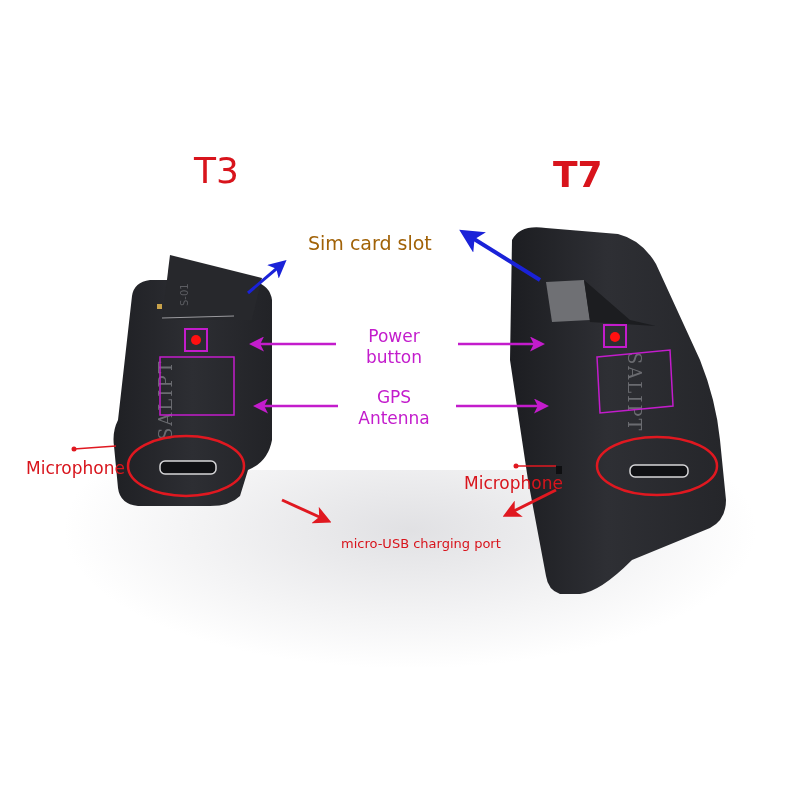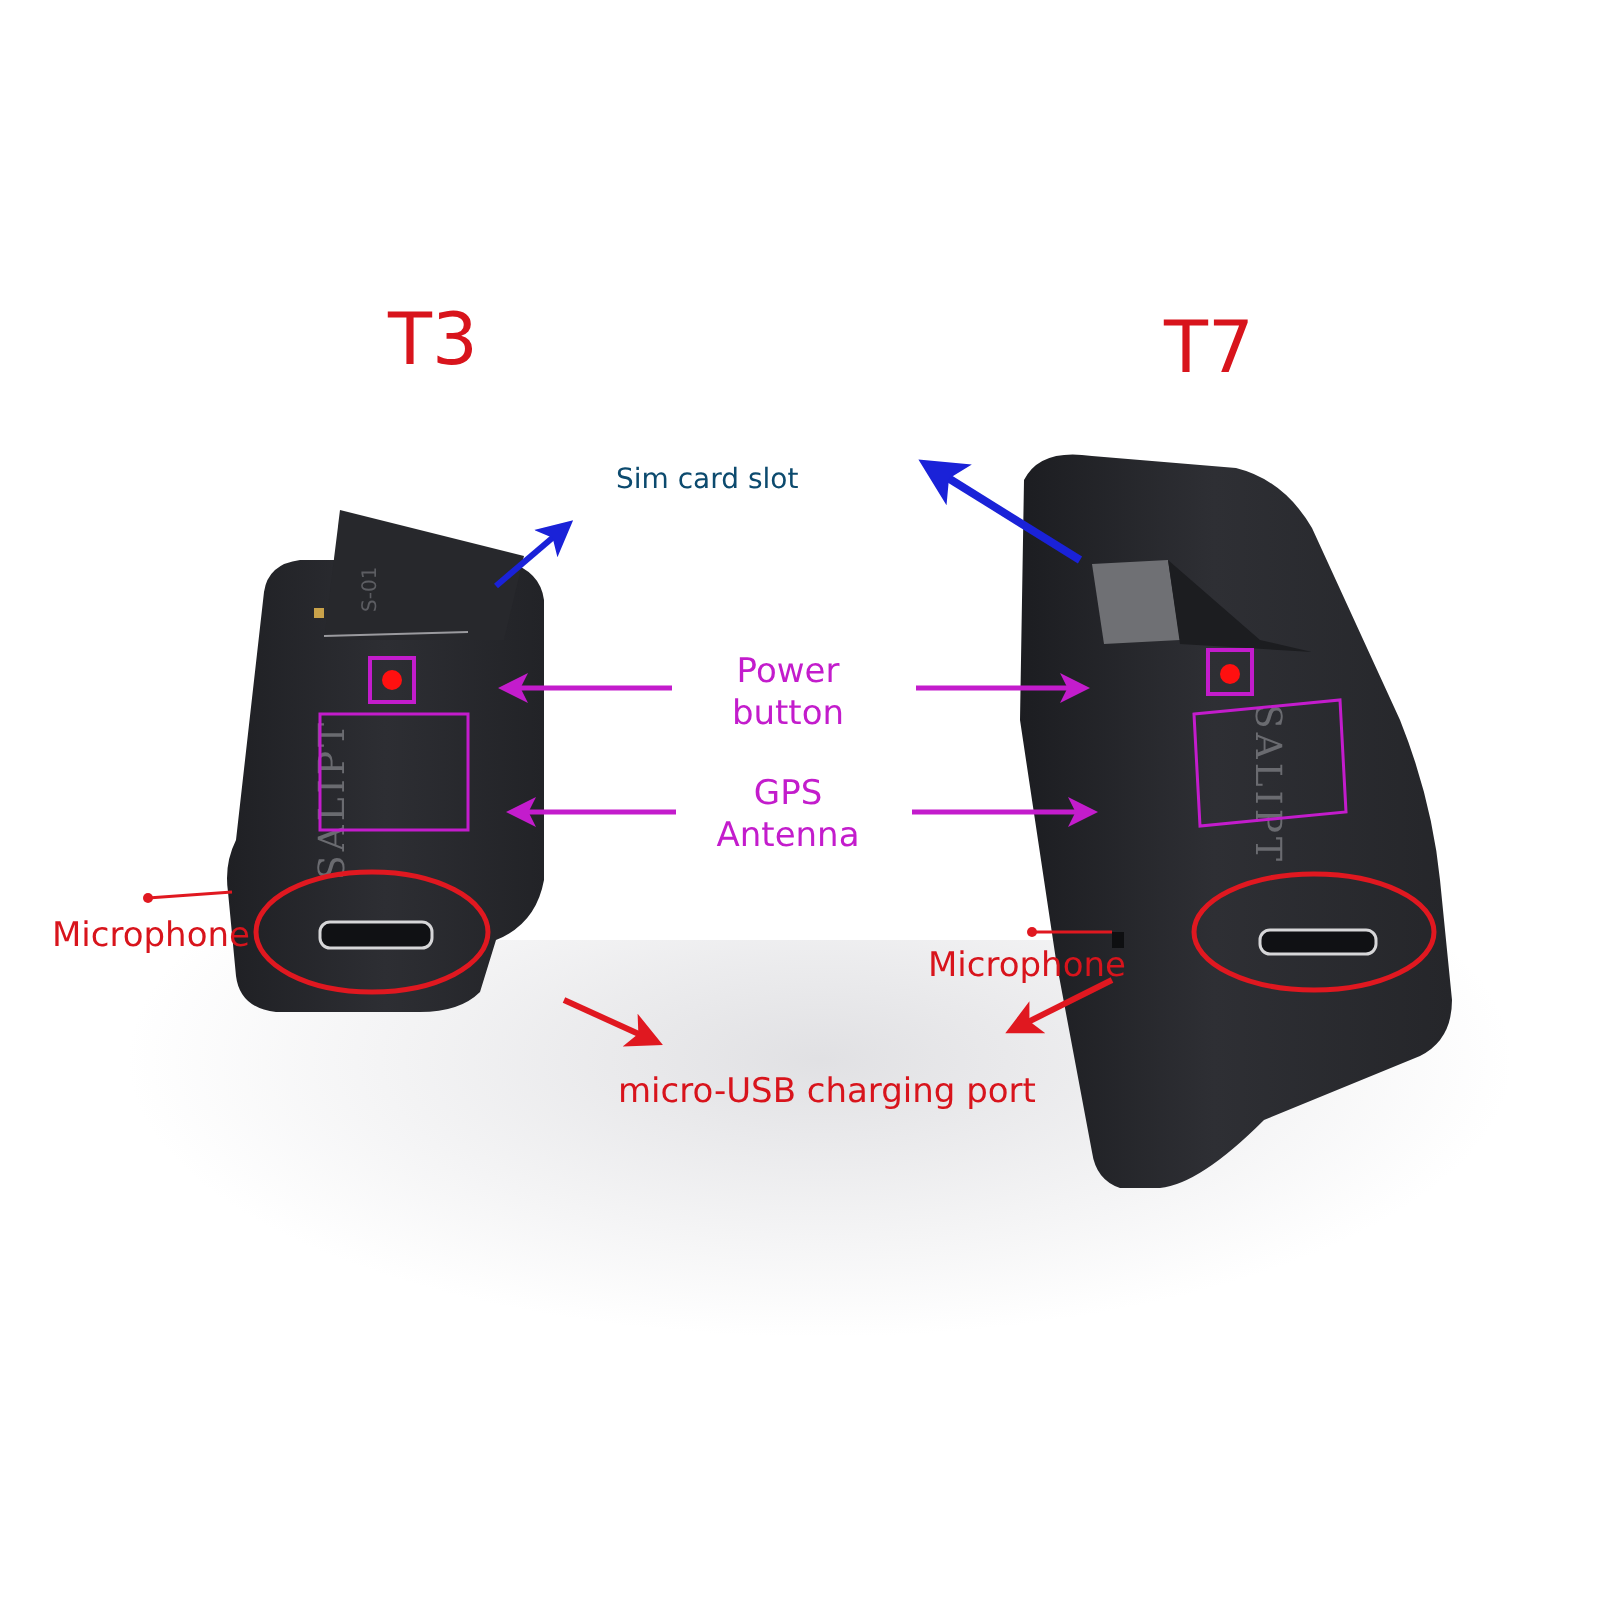--- a/index.html
+++ b/index.html
@@ -12,25 +12,25 @@
     .stage { position: absolute; left: 0; top: 0; width: 800px; height: 800px; }
     .shadow-floor {
       position: absolute; left: 60px; top: 470px; width: 700px; height: 200px;
       background: radial-gradient(ellipse at 50% 30%, rgba(200,200,205,0.55), rgba(255,255,255,0) 70%);
     }
     .label { position: absolute; white-space: nowrap; }
     .model-title {
       font-family: "DejaVu Sans", sans-serif; font-size: 36px; font-weight: normal;
       color: #d8141c; letter-spacing: 0px; margin-left: 12px;
     }
-    .blue-text { color: #0c4a6e; font-size: 14px; }
+    .blue-text { color: #a16207; font-size: 19px; }
     .magenta-text { color: #c31ccc; font-size: 17px; text-align: center; line-height: 21px; }
     .red-text { color: #d8141c; }
     .mic-label { font-size: 17px; }
-    .usb-label { font-size: 17px; }
+    .usb-label { font-size: 13px; margin-left: 32px; }
     svg { position: absolute; left: 0; top: 0; overflow: visible; }
   </style>
 </head>
 <body>
 
 <div class="stage">
   <div class="shadow-floor"></div>
 
   <svg width="800" height="800" viewBox="0 0 800 800">
     <defs>
@@ -101,21 +101,21 @@
     <circle cx="74" cy="449" r="2.5" fill="#e01820"></circle>
     <line x1="74" y1="449" x2="116" y2="446" stroke="#e01820" stroke-width="1.5"></line>
     <circle cx="516" cy="466" r="2.5" fill="#e01820"></circle>
     <line x1="516" y1="466" x2="556" y2="466" stroke="#e01820" stroke-width="1.5"></line>
 
     <line x1="282" y1="500" x2="326" y2="520" stroke="#e01820" stroke-width="3" marker-end="url(#arrRed)"></line>
     <line x1="556" y1="490" x2="508" y2="514" stroke="#e01820" stroke-width="3" marker-end="url(#arrRed)"></line>
   </svg>
 
   <div class="label model-title" style="left:182px; top:150px;">T3</div>
-  <div class="label model-title" style="left:570px; top:154px;">T7</div>
+  <div class="label model-title" style="left:541px; top:154px;font-weight:bold;">T7</div>
 
   <div class="label blue-text" style="left:308px; top:232px;">Sim card slot</div>
 
   <div class="label magenta-text" style="left:352px; top:326px; width:84px;">
     <div>Power</div>
     <div>button</div>
   </div>
 
   <div class="label magenta-text" style="left:346px; top:387px; width:96px;">
     <div>GPS</div>

